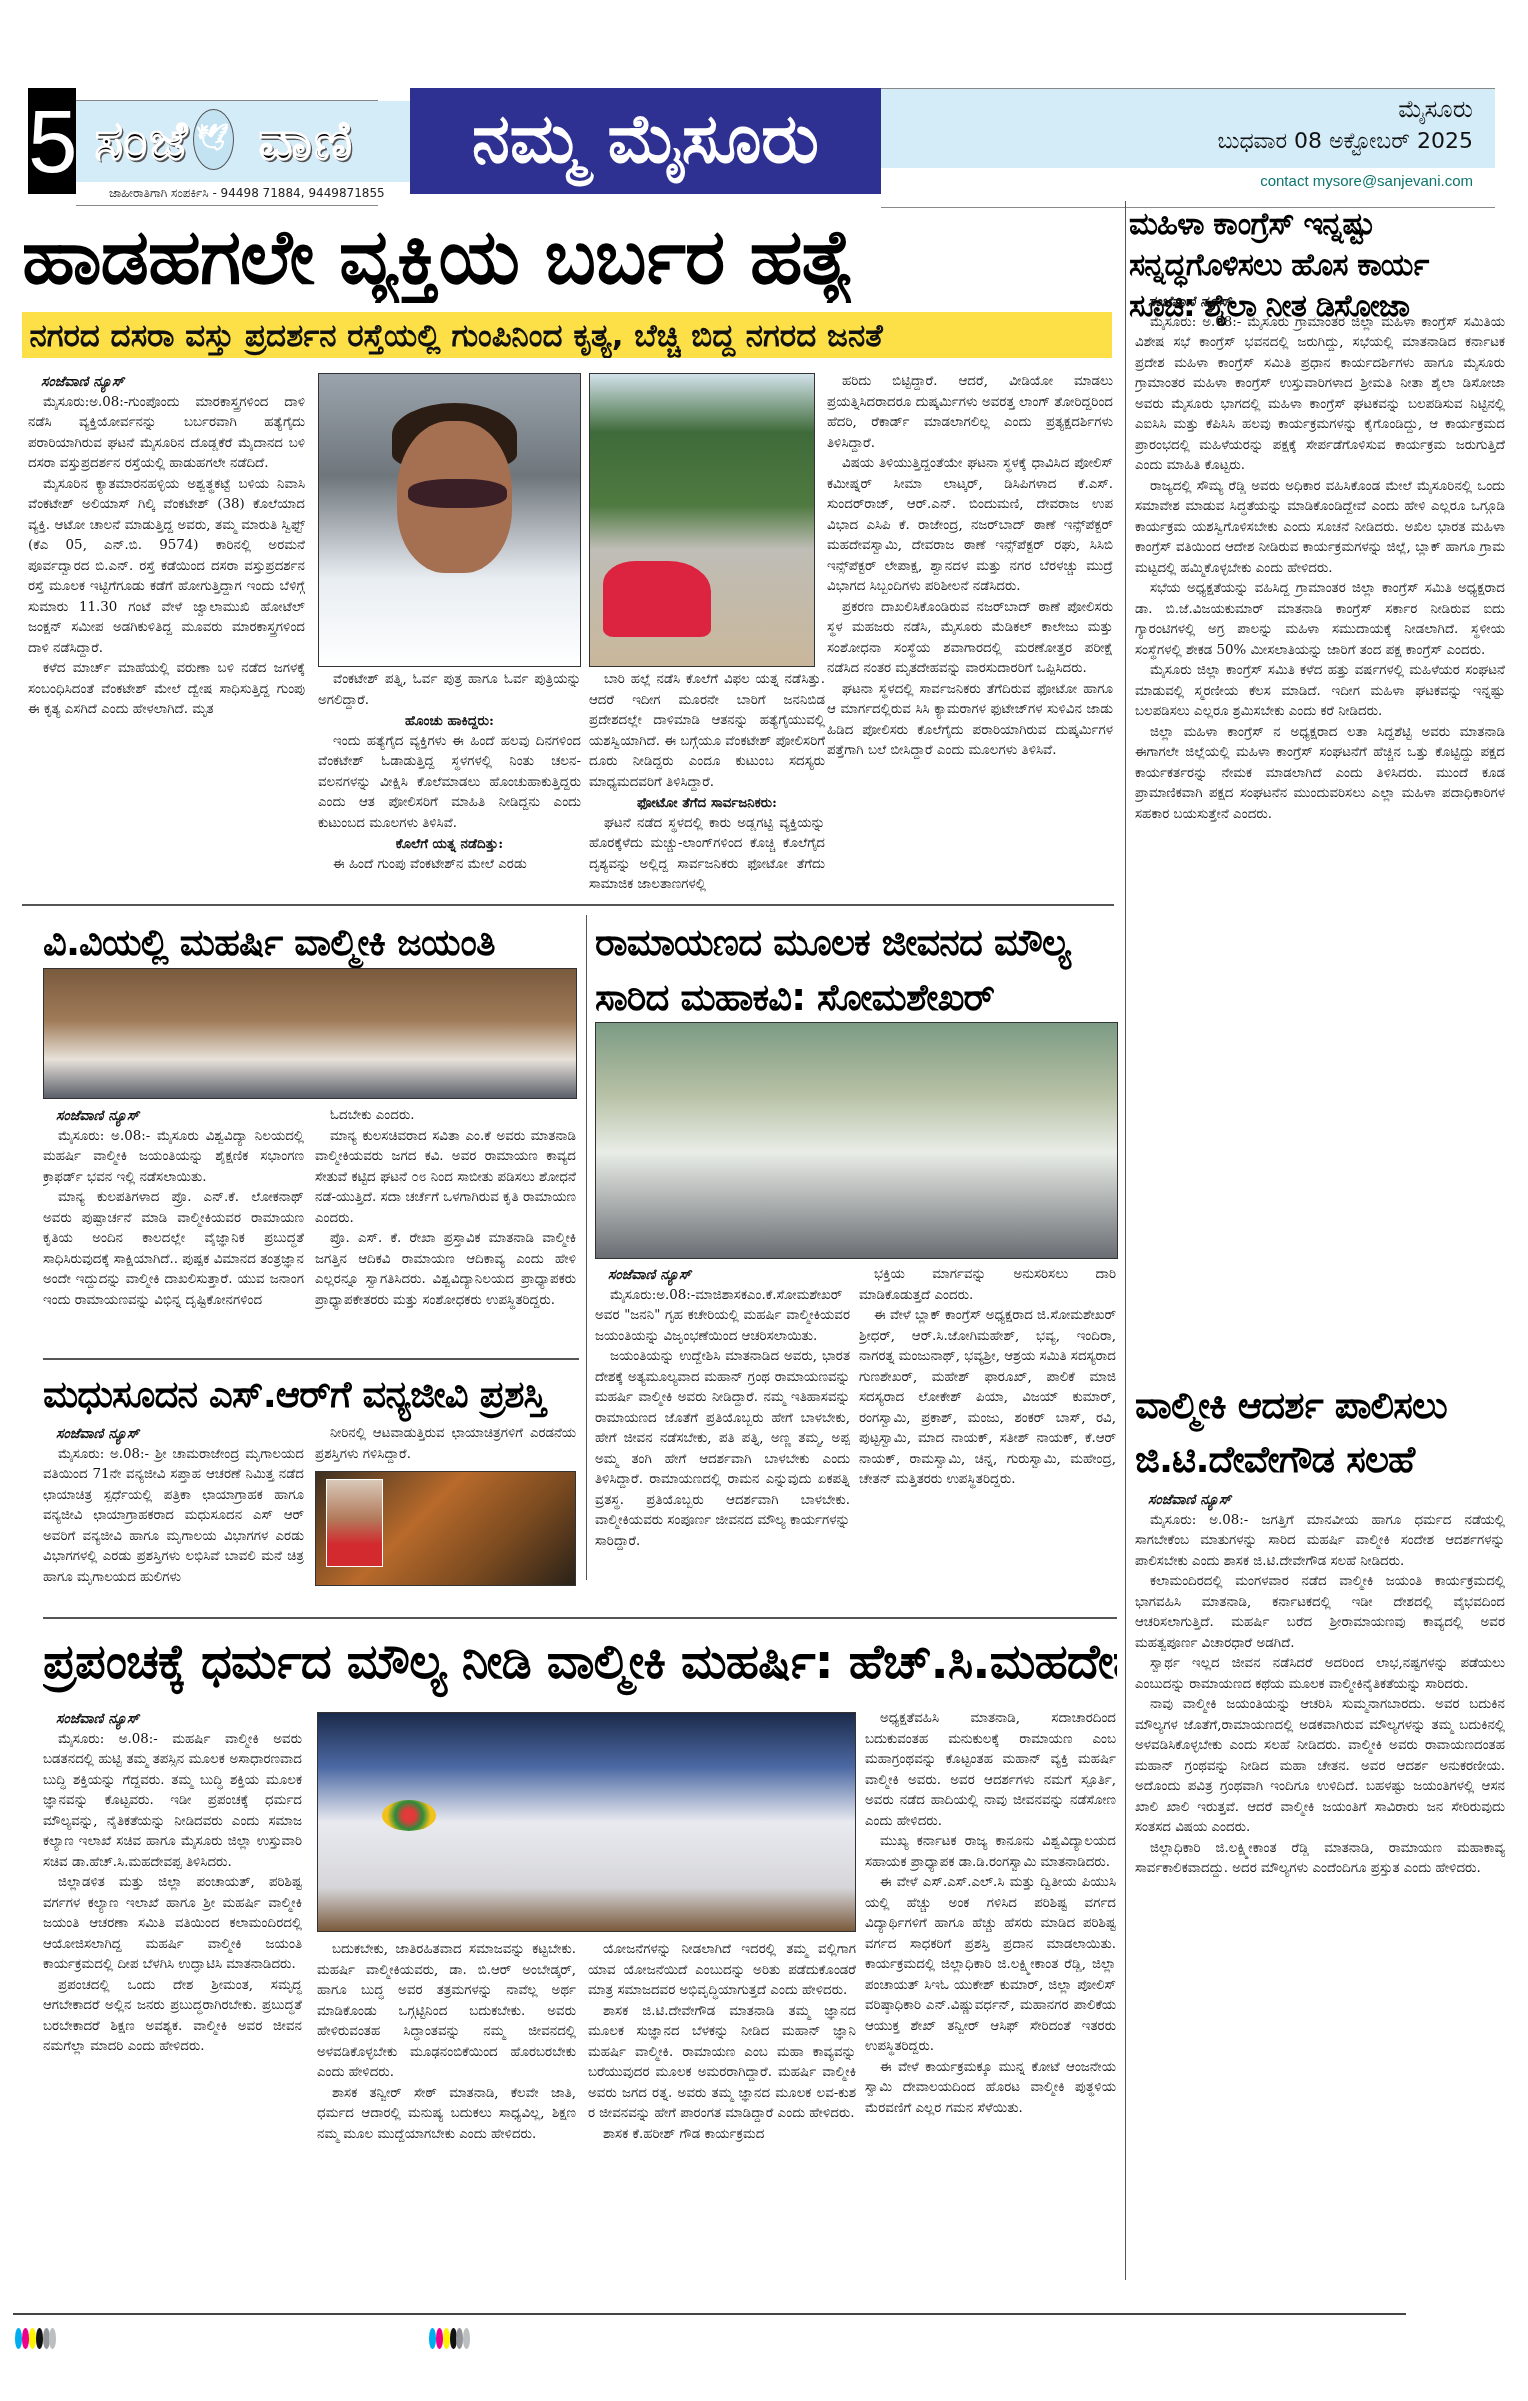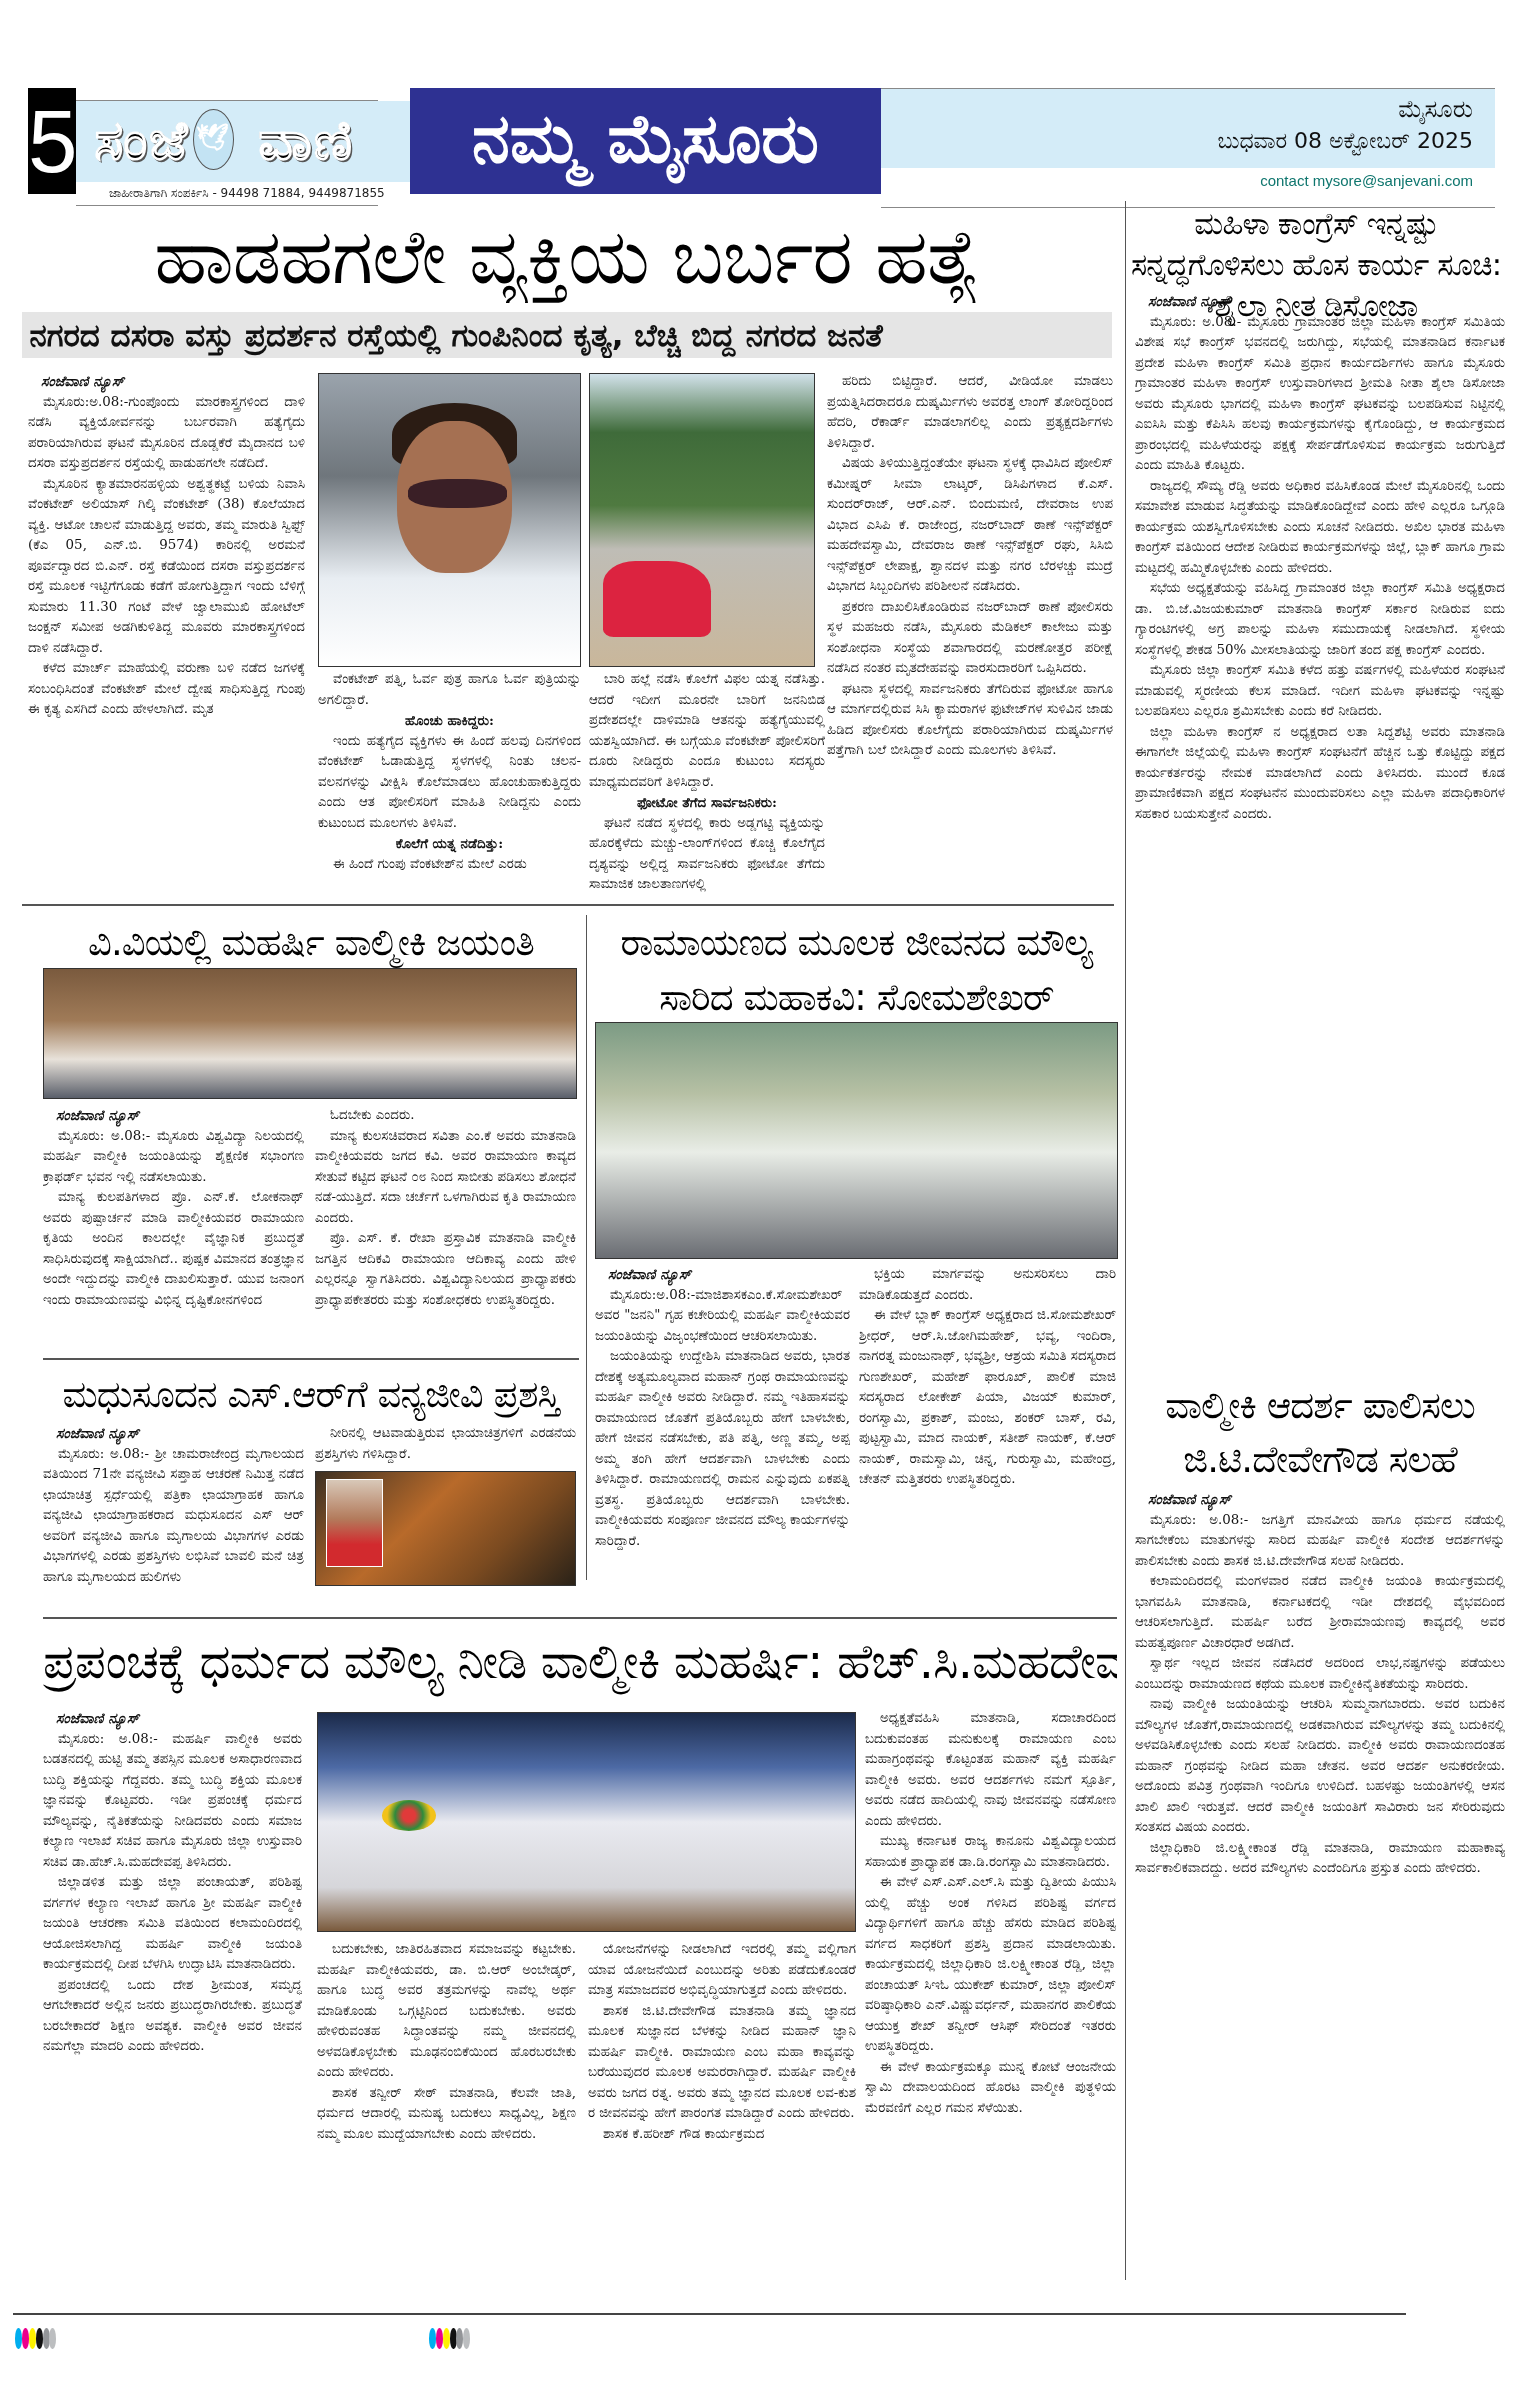--- a/index.html
+++ b/index.html
@@ -21,23 +21,23 @@
 
   .section-banner { left: 410px; top: 88px; width: 471px; height: 106px; background: #2e3192; color: #fff;
     font-size: 68px; font-weight: bold; text-align: center; line-height: 102px; white-space: nowrap; overflow: hidden; }
   .date-box { left: 881px; top: 88px; width: 614px; height: 120px; border-top: 0.9px solid #888; border-bottom: 0.9px solid #888; }
   .date-top { position: absolute; left: 0; top: 0; width: 100%; height: 79px; background: #d4ecf8; }
   .city { position: absolute; right: 22px; top: 5.5px; font-size: 24px; color: #111; }
   .date-text { position: absolute; right: 22px; top: 39px; font-size: 22px; color: #111; white-space: nowrap; }
   .contact { position: absolute; right: 22px; top: 83px; font-size: 15px; color: #0f766e; font-family: "Liberation Sans", sans-serif; }
 
   
-  .hl { font-weight: normal; color: #000; white-space: nowrap; overflow: hidden; font-family: "DejaVu Sans", sans-serif; letter-spacing: -0.9px; text-align: center; }
+  .hl { font-weight: bold; color: #000; white-space: nowrap; overflow: hidden; font-family: "DejaVu Sans", sans-serif; letter-spacing: -0.9px; }
   .hl-main { left: 22px; top: 211px; width: 1090px; height: 92px; font-size: 76px; line-height: 92px; }
-  .subhl { left: 22px; top: 312px; width: 1090px; height: 46px; background: #e5e5e5; font-size: 31px; line-height: 46px; font-weight: bold; padding-left: 7.4px; white-space: nowrap; overflow: hidden; }
+  .subhl { left: 22px; top: 312px; width: 1090px; height: 46px; background: #fde047; font-size: 31px; line-height: 46px; font-weight: bold; padding-left: 7.4px; white-space: nowrap; overflow: hidden; }
 
   .hl-right { left: 1129px; top: 203px; width: 374px; font-size: 30.5px; line-height: 41px; white-space: normal; }
 
   .vrule { position: absolute; width: 0.9px; background: #555; }
   .hrule { position: absolute; height: 1.8px; background: #555; }
 
   
   .col { position: absolute; font-family: "DejaVu Serif", serif; font-size: 13.4px; line-height: 20.5px; color: #111; text-align: justify; overflow: hidden; }
   .col p { text-indent: 15px; margin: 0; }
   .byline { font-weight: bold; font-style: italic; font-size: 14px; margin-left: 13px; display: block; }

